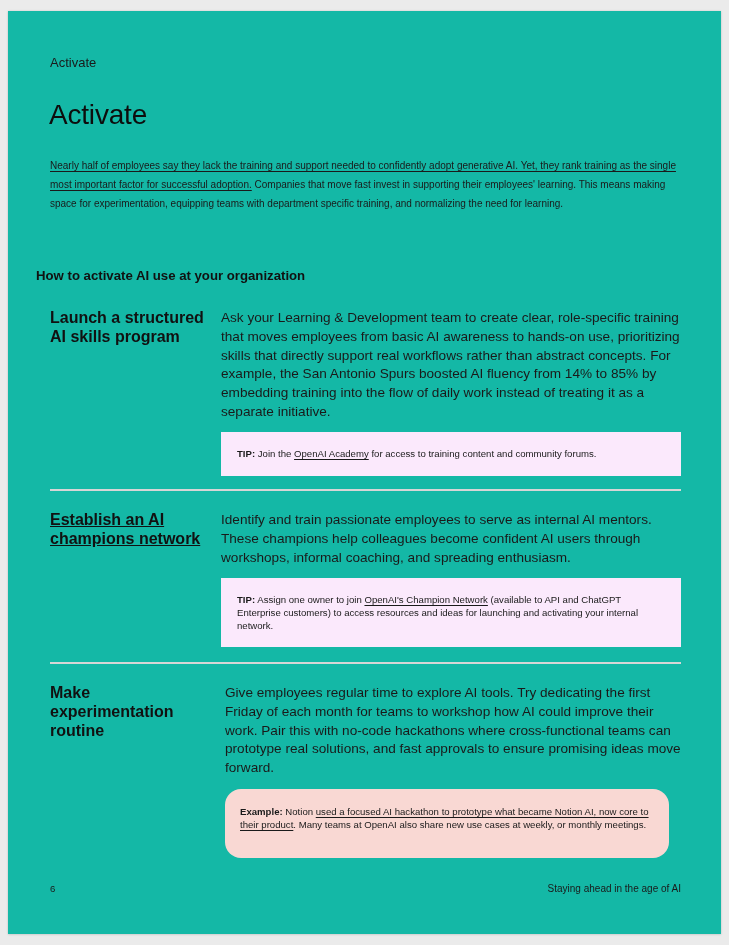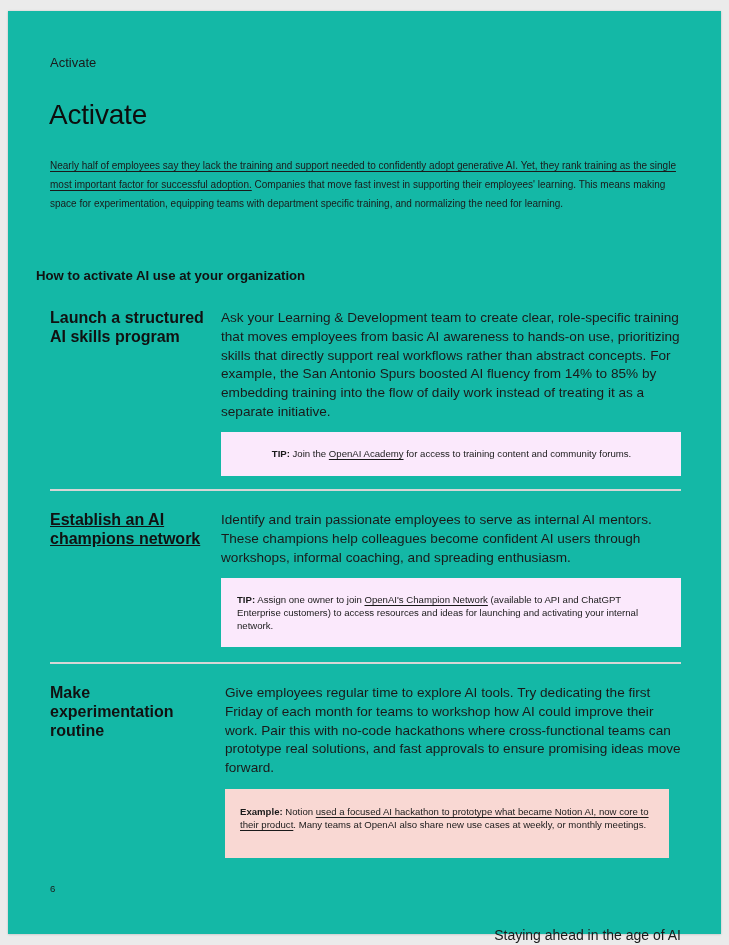--- a/index.html
+++ b/index.html
@@ -89,57 +89,58 @@
     .callout .lead { font-weight: 700; }
     .callout .link {
       text-decoration: underline;
       text-underline-offset: 1.5px;
     }
     .tip {
       background: #fbe9fc;
     }
     .example {
       background: #f9d8d3;
+      border-radius: 16px;
     }
     .divider {
       left: 42px;
       width: 631px;
       height: 2px;
       background: #d6d6d6;
     }
     .footer-num {
       left: 42px;
       top: 872px;
       font-size: 9.6px;
       color: #1a1a1a;
     }
     .footer-title {
       right: 40px;
-      top: 916px;
-      font-size: 14px;
+      top: 872px;
+      font-size: 10px;
       color: #1a1a1a;
     }
   </style>
 </head>
 <body>
 
 <div class="page">
 
   <div class="abs running-head">Activate</div>
 
   <h1 class="abs page-title">Activate</h1>
 
   <p class="abs intro"><span class="link">Nearly half of employees say they lack the training and support needed to confidently adopt generative AI. Yet, they rank training as the single most important factor for successful adoption.</span><span> Companies that move fast invest in supporting their employees' learning. This means making space for experimentation, equipping teams with department specific training, and normalizing the need for learning.</span></p>
 
   <h2 class="abs section-heading">How to activate AI use at your organization</h2>
 
   <div>
     <p class="abs row-label" style="top:298px;">Launch a structured AI skills program</p>
     <p class="abs row-body" style="left:213px; top:298px; width:460px;"><span>Ask your Learning &amp; Development team to create clear, role-specific training that moves employees from basic AI awareness to hands-on use, prioritizing skills that directly support real workflows rather than abstract concepts. For example, the San Antonio Spurs </span><span class="link">boosted AI fluency from 14% to 85%</span><span> by embedding training into the flow of daily work instead of treating it as a separate initiative.</span></p>
-    <div class="abs callout tip" style="left:213px; top:421px; width:460px; height:44px; padding:15px 15px 0 16px;text-align:center;"><span class="lead">TIP:</span><span> Join the </span><span class="link">OpenAI Academy</span><span> for access to training content and community forums.</span></div>
+    <div class="abs callout tip" style="left:213px; top:421px; width:460px; height:44px; padding:15px 15px 0 16px;"><span class="lead">TIP:</span><span> Join the </span><span class="link">OpenAI Academy</span><span> for access to training content and community forums.</span></div>
   </div>
 
   <div class="abs divider" style="top:478px;"></div>
 
   <div>
     <p class="abs row-label" style="top:500px;text-decoration:underline;">Establish an AI champions network</p>
     <p class="abs row-body" style="left:213px; top:500px; width:470px;">Identify and train passionate employees to serve as internal AI mentors. These champions help colleagues become confident AI users through workshops, informal coaching, and spreading enthusiasm.</p>
     <div class="abs callout tip" style="left:213px; top:567px; width:460px; height:69px; padding:15px 15px 9px 16px;"><span class="lead">TIP:</span><span> Assign one owner to join </span><span class="link">OpenAI's Champion Network</span><span> (available to API and ChatGPT Enterprise customers) to access resources and ideas for launching and activating your internal network.</span></div>
   </div>
 

